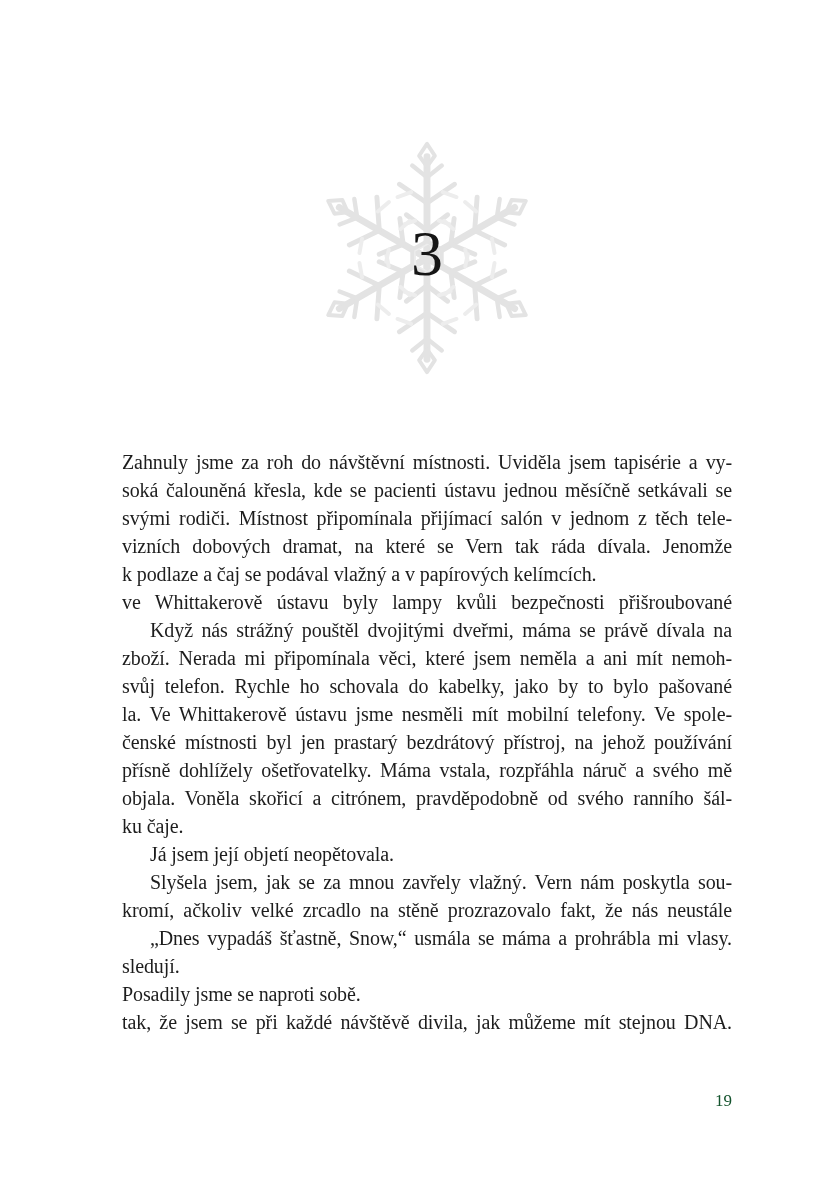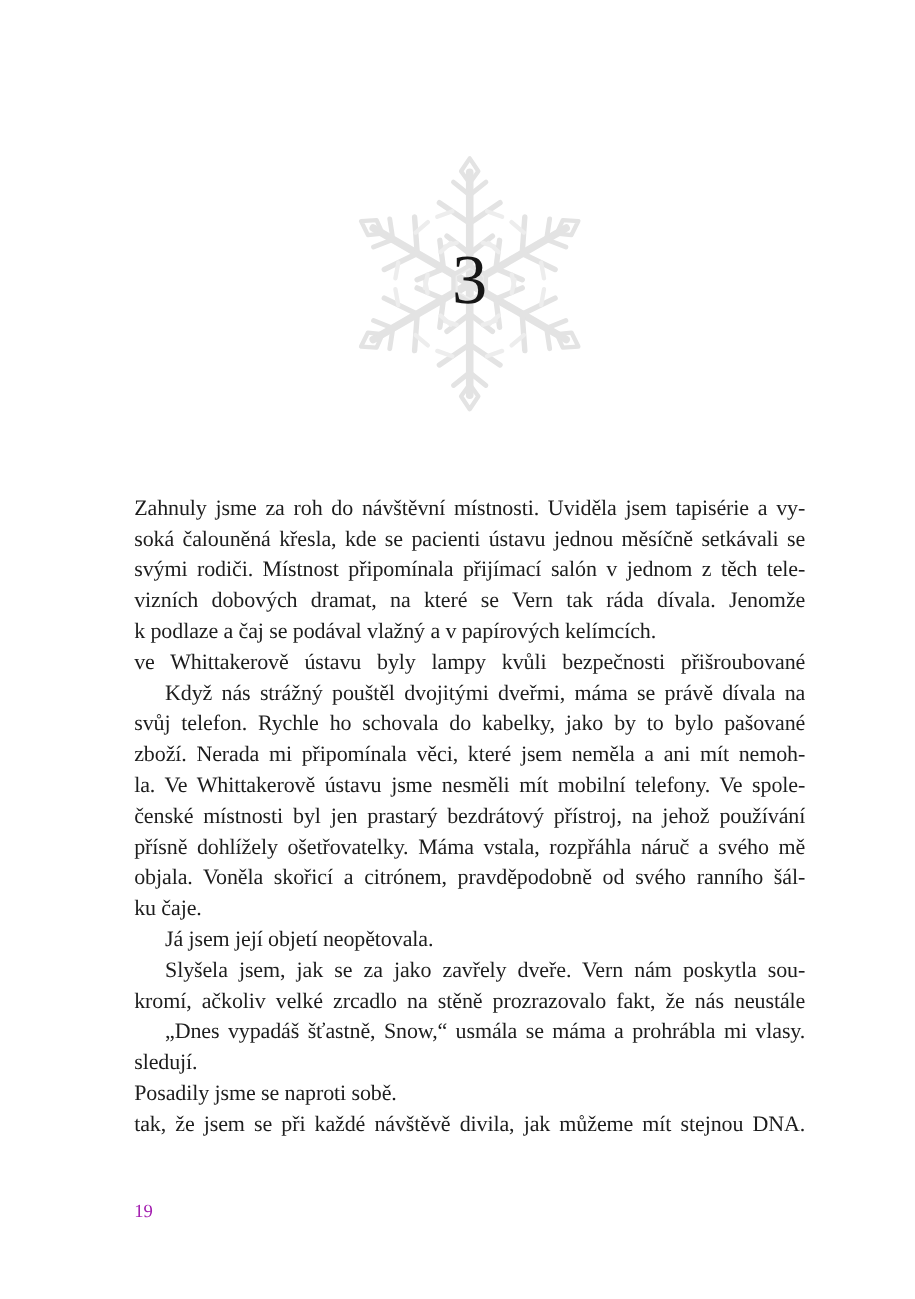--- a/index.html
+++ b/index.html
@@ -55,22 +55,23 @@
     text-align: justify;
     text-align-last: justify;
   }
   .line.last { text-align-last: left; }
   .line.indent { text-indent: 28px; }
   .page-number {
     position: absolute;
     left: 122px;
     top: 1091px;
     width: 610px;
+    text-align: right;
     font-size: 17px;
-    color: #a21caf;
+    color: #14532d;
   }
 </style>
 </head>
 <body>
 
 <div class="page">
 
   <div class="chapter-head">
     <div class="flake-wrap">
       <svg width="236" height="236" viewBox="-120 -120 240 240" xmlns="http://www.w3.org/2000/svg" aria-hidden="true">
@@ -99,29 +100,29 @@
   </div>
 
   <div class="body-text">
       <div class="line">Zahnuly jsme za roh do návštěvní místnosti. Uviděla jsem tapisérie a vy-</div>
       <div class="line">soká čalouněná křesla, kde se pacienti ústavu jednou měsíčně setkávali se</div>
       <div class="line">svými rodiči. Místnost připomínala přijímací salón v jednom z těch tele-</div>
       <div class="line">vizních dobových dramat, na které se Vern tak ráda dívala. Jenomže</div>
       <div class="line last">k podlaze a čaj se podával vlažný a v papírových kelímcích.</div>
       <div class="line">ve Whittakerově ústavu byly lampy kvůli bezpečnosti přišroubované</div>
       <div class="line indent">Když nás strážný pouštěl dvojitými dveřmi, máma se právě dívala na</div>
+      <div class="line">zboží. Nerada mi připomínala věci, které jsem neměla a ani mít nemoh-</div>
       <div class="line">svůj telefon. Rychle ho schovala do kabelky, jako by to bylo pašované</div>
-      <div class="line">zboží. Nerada mi připomínala věci, které jsem neměla a ani mít nemoh-</div>
       <div class="line">la. Ve Whittakerově ústavu jsme nesměli mít mobilní telefony. Ve spole-</div>
       <div class="line">čenské místnosti byl jen prastarý bezdrátový přístroj, na jehož používání</div>
       <div class="line">přísně dohlížely ošetřovatelky. Máma vstala, rozpřáhla náruč a svého mě</div>
       <div class="line">objala. Voněla skořicí a citrónem, pravděpodobně od svého ranního šál-</div>
       <div class="line last">ku čaje.</div>
       <div class="line last indent">Já jsem její objetí neopětovala.</div>
-      <div class="line indent">Slyšela jsem, jak se za jako zavřely dveře. Vern nám poskytla sou-</div>
+      <div class="line indent">Slyšela jsem, jak se za mnou zavřely vlažný. Vern nám poskytla sou-</div>
       <div class="line">kromí, ačkoliv velké zrcadlo na stěně prozrazovalo fakt, že nás neustále</div>
       <div class="line indent">„Dnes vypadáš šťastně, Snow,“ usmála se máma a prohrábla mi vlasy.</div>
       <div class="line last">sledují.</div>
       <div class="line last">Posadily jsme se naproti sobě.</div>
       <div class="line">tak, že jsem se při každé návštěvě divila, jak můžeme mít stejnou DNA.</div>
     </div>
 
   <div class="page-number">19</div>
 
 </div>

